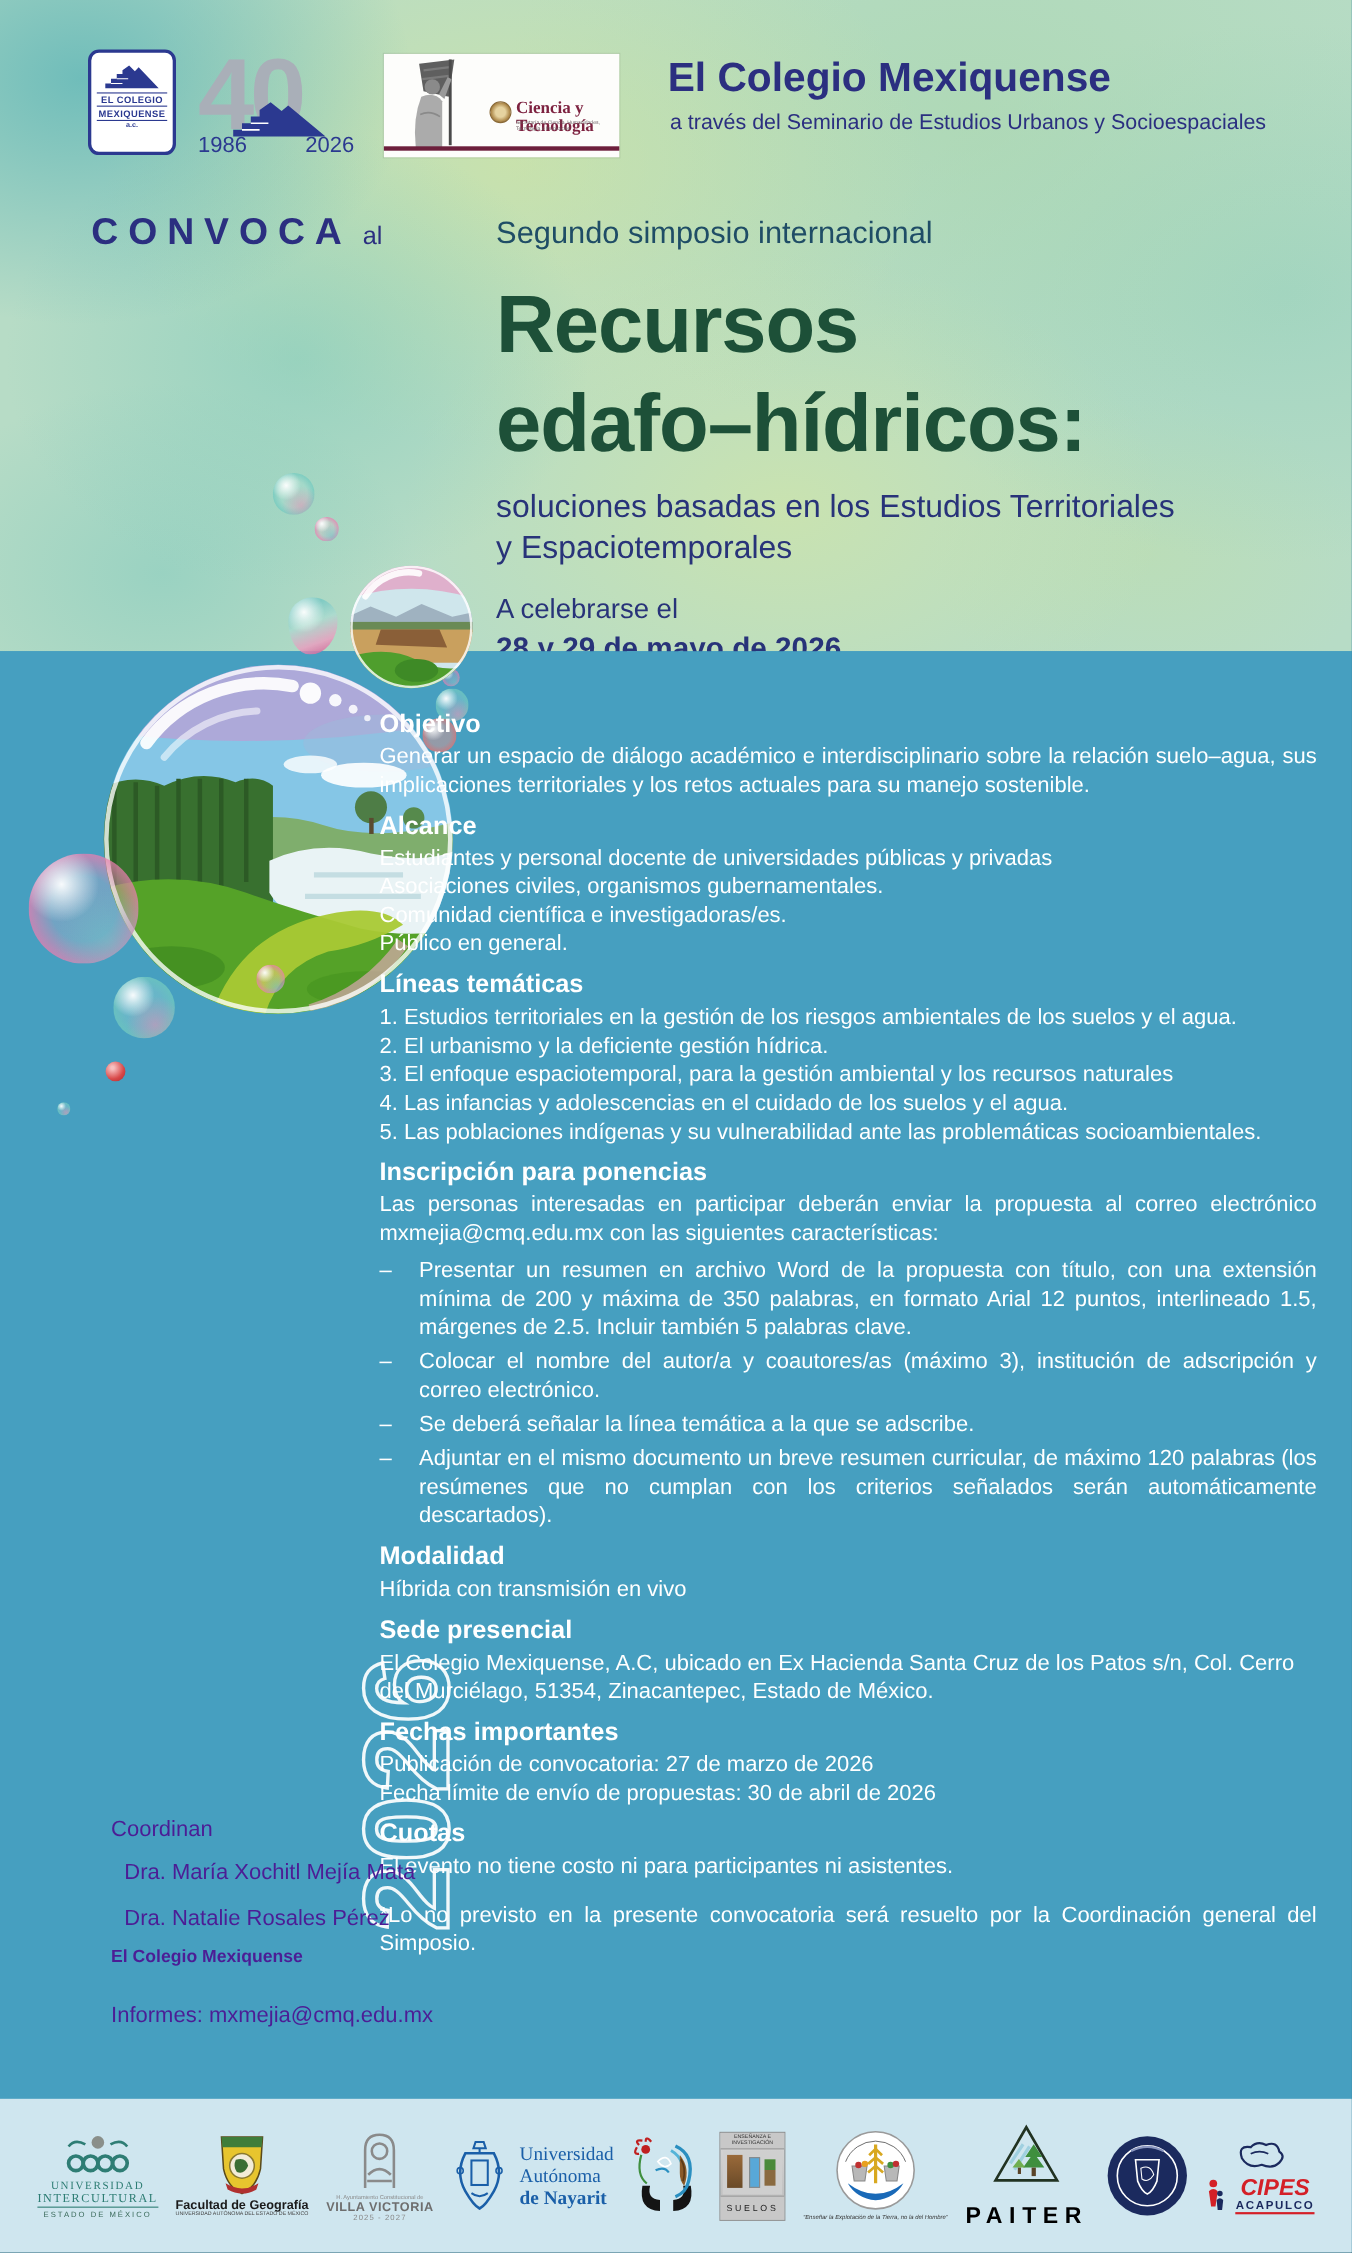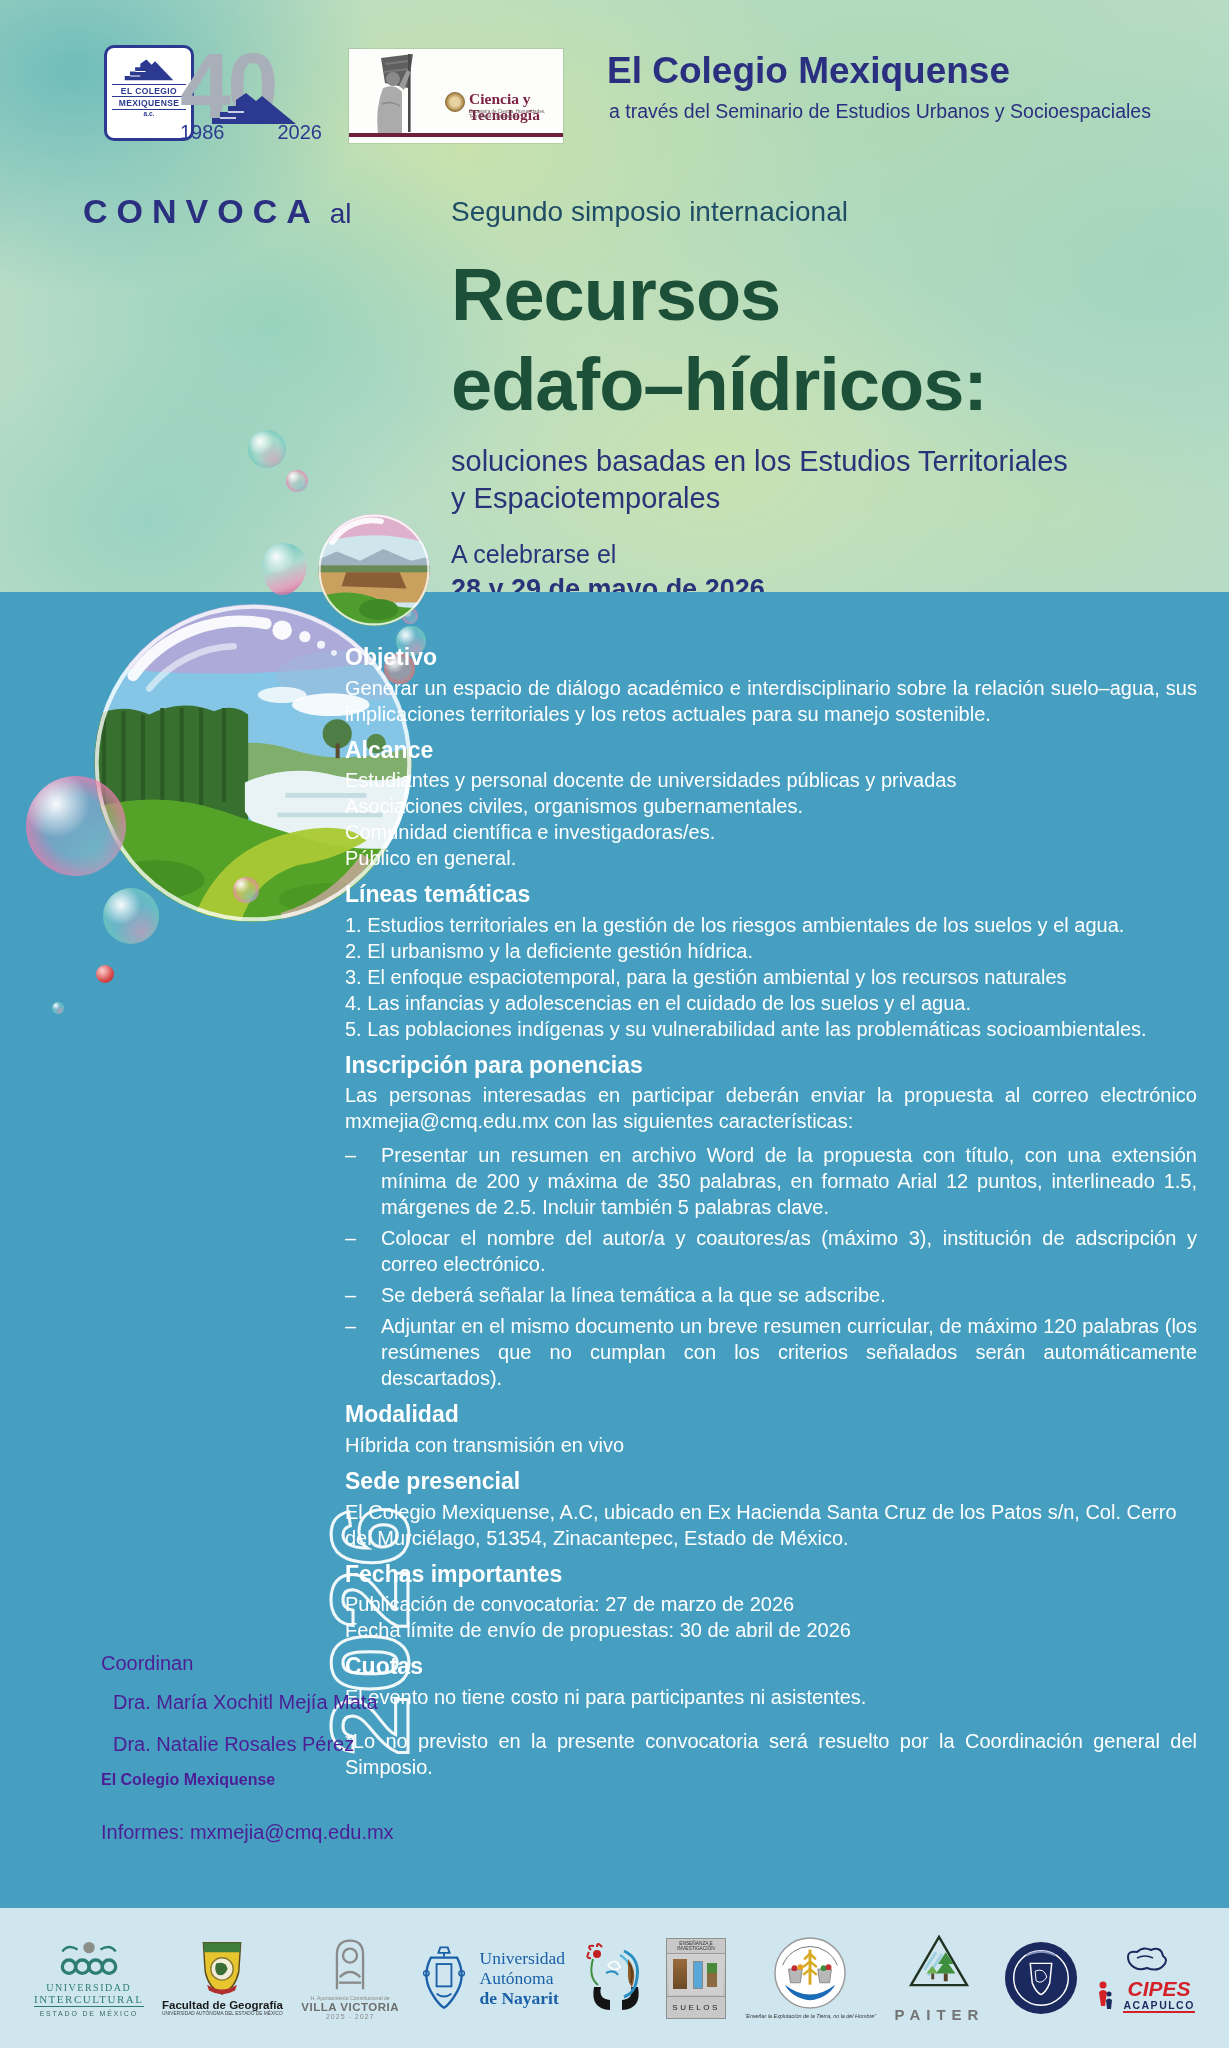--- a/index.html
+++ b/index.html
@@ -13,22 +13,22 @@
       radial-gradient(ellipse 430px 320px at 6% 12%, rgba(64,168,178,.60), transparent 70%),
       radial-gradient(ellipse 380px 300px at 22% 55%, rgba(120,200,185,.50), transparent 70%),
       radial-gradient(ellipse 520px 360px at 38% 25%, rgba(214,230,152,.55), transparent 72%),
       radial-gradient(ellipse 600px 420px at 72% 18%, rgba(168,214,170,.55), transparent 72%),
       radial-gradient(ellipse 520px 340px at 95% 45%, rgba(142,206,188,.50), transparent 72%),
       radial-gradient(ellipse 480px 320px at 58% 78%, rgba(216,232,158,.55), transparent 72%),
       radial-gradient(ellipse 320px 240px at 12% 88%, rgba(118,198,188,.45), transparent 72%),
       radial-gradient(ellipse 280px 200px at 85% 85%, rgba(190,222,170,.5), transparent 72%);}
 
   
-  .cmq-box{position:absolute;left:80px;top:45px;width:90px;height:96px;background:#fff;
-    border:3px solid #2b3990;border-radius:10px;box-sizing:border-box;text-align:center;margin-left:24px;}
+  .cmq-box{position:absolute;left:80px;top:45px;width:80px;height:96px;background:#fff;
+    border:3px solid #2b3990;border-radius:10px;box-sizing:border-box;text-align:center;}
   .cmq-box svg{display:block;margin:8px auto 2px;}
   .cmq-l1,.cmq-l2{font-size:8.5px;font-weight:bold;color:#2b3990;letter-spacing:.4px;
     border-top:1px solid #2b3990;margin:0 5px;padding-top:1px;}
   .cmq-l2{border-bottom:1px solid #2b3990;padding-bottom:1px;}
   .cmq-l3{font-size:6.5px;color:#2b3990;font-weight:bold;}
 
   .logo40{position:absolute;left:180px;top:52px;width:142px;height:92px;}
   .logo40 .num{position:absolute;left:0;top:-12px;font-size:92px;line-height:1;font-weight:bold;
     color:#a9afb8;letter-spacing:-4px;}
   .logo40 svg{position:absolute;left:30px;top:32px;}
@@ -46,21 +46,21 @@
     font-family:"Liberation Serif","DejaVu Serif",serif;font-weight:bold;font-size:15.5px;
     line-height:1.05;color:#7d2240;}
   .ciencia .ct-sub{position:absolute;left:120px;top:60px;width:92px;font-size:4.6px;color:#6a5a60;}
   .ciencia .bar{position:absolute;left:0;right:0;bottom:6px;height:4px;background:#6d1f3c;}
 
   .inst-title{position:absolute;left:607px;top:50px;font-size:37px;font-weight:bold;color:#2b2f80;}
   .inst-tag{position:absolute;left:609px;top:100px;font-size:19.5px;color:#2b2f80;}
 
   .convoca-row{position:absolute;left:83px;top:192px;white-space:nowrap;}
   .convoca-word{font-size:34px;font-weight:bold;letter-spacing:9px;color:#2b2f80;}
-  .convoca-al{font-size:28px;color:#2b2f80;margin-left:10px;}
+  .convoca-al{font-size:23px;color:#2b2f80;margin-left:10px;}
 
   .title-col{position:absolute;left:451px;top:196px;width:760px;}
   .simposio{font-size:28px;color:#1f4d66;}
   .main-title{margin:22px 0 0;font-size:74px;line-height:1.22;font-weight:bold;color:#1d5038;letter-spacing:-1px;}
   .sub-title{margin:12px 0 0;font-size:29px;line-height:1.3;color:#283379;}
   .celebrarse{margin:22px 0 0;font-size:25px;color:#283379;}
   .event-date{margin:5px 0 0;font-size:27px;font-weight:bold;color:#283379;}
 
   
   .teal{position:absolute;left:0;top:592px;width:1229px;height:1316px;background:#469fc0;}
@@ -122,21 +122,21 @@
   .uan-txt{font-family:"Liberation Serif","DejaVu Serif",serif;color:#1a5fa8;font-size:17.5px;line-height:1.15;text-align:left;}
   .uan-txt .b{font-weight:bold;}
   .su-col{width:58px;border:1px solid #909090;background:linear-gradient(180deg,#d8d8d8,#b8b8b8);}
   .su-top{font-size:4.8px;color:#333;background:#c8c8c8;border-bottom:1px solid #999;padding:2px 1px;}
   .su-mid{height:40px;position:relative;background:#cfcfcf;margin:1px 2px;}
   .su-soil{position:absolute;left:4px;top:4px;width:14px;height:30px;background:linear-gradient(180deg,#9a6a3a,#6a4a28);}
   .su-tube{position:absolute;left:24px;top:6px;width:8px;height:26px;background:#58a8d8;border:1px solid #888;}
   .su-plant{position:absolute;right:6px;top:8px;width:10px;height:24px;background:linear-gradient(180deg,#4a8a3a 40%,#8a6a40 40%);}
   .su-bot{font-size:8px;letter-spacing:2.5px;color:#222;background:#c8c8c8;border-top:1px solid #999;padding:6px 0;}
   .ch-motto{font-size:5.4px;color:#333;font-style:italic;margin-top:3px;line-height:1.3;}
-  .pa-t{font-size:15px;font-weight:bold;letter-spacing:6px;color:#737373;margin-top:17px;}
+  .pa-t{font-size:21px;font-weight:bold;letter-spacing:6px;color:#000000;margin-top:17px;}
   .ci-big{font-size:21px;font-weight:bold;font-style:italic;color:#d42027;line-height:1;}
   .ci-sub{font-size:10.5px;letter-spacing:1.5px;color:#1b2a5e;font-weight:bold;border-bottom:2px solid #d42027;}
 </style>
 </head>
 <body>
 
 <div class="poster">
 
   <div class="top">
 

